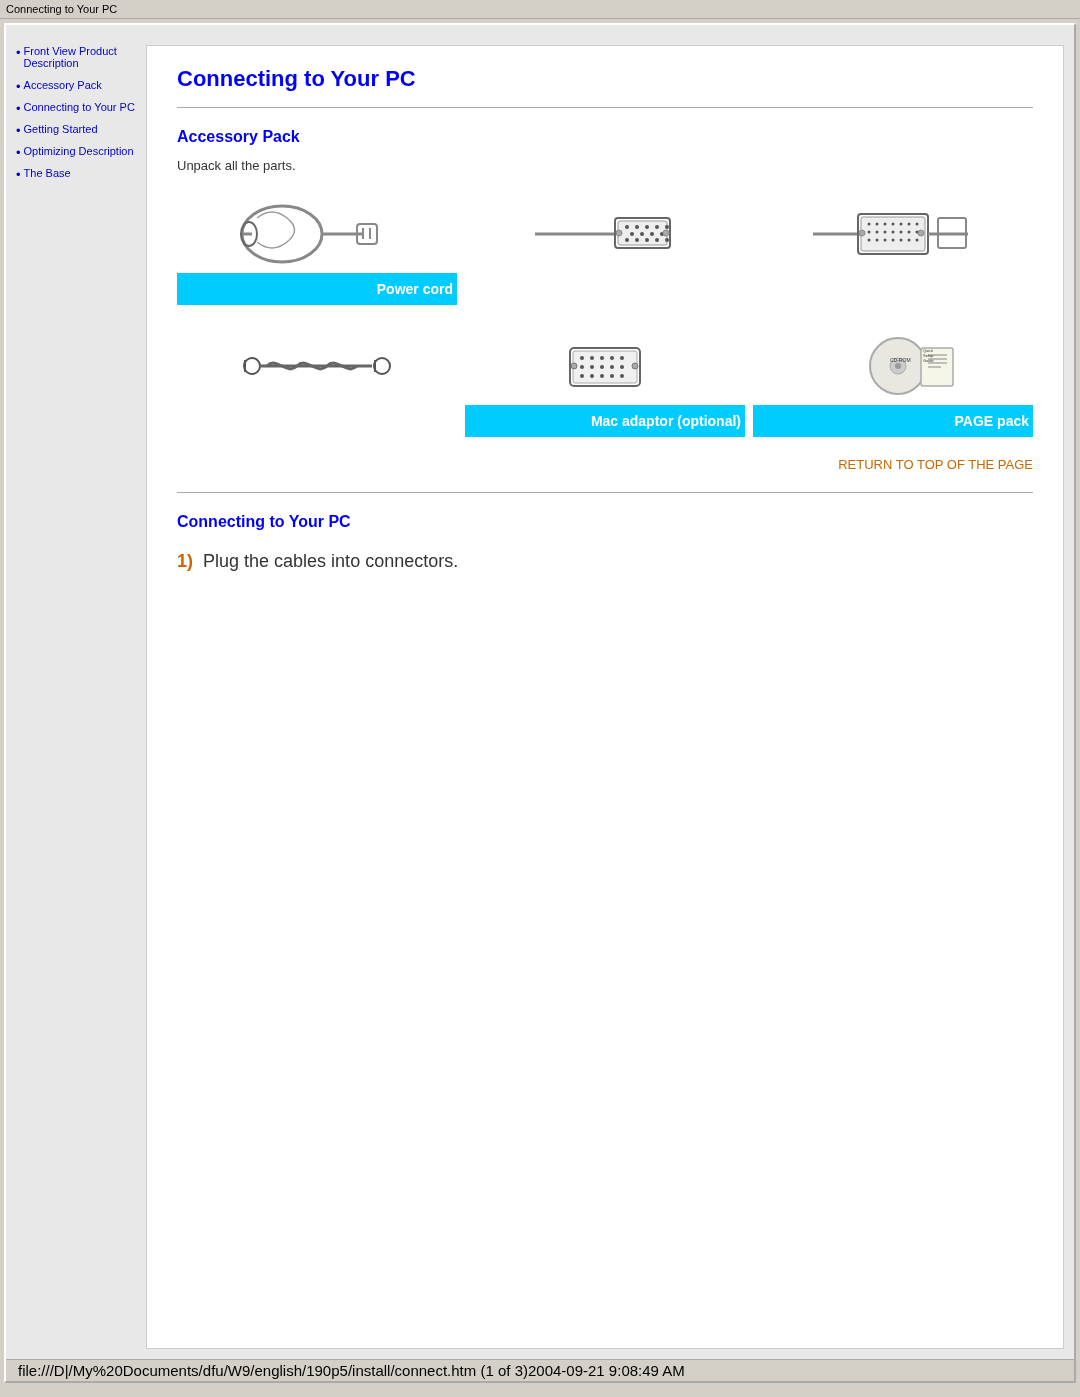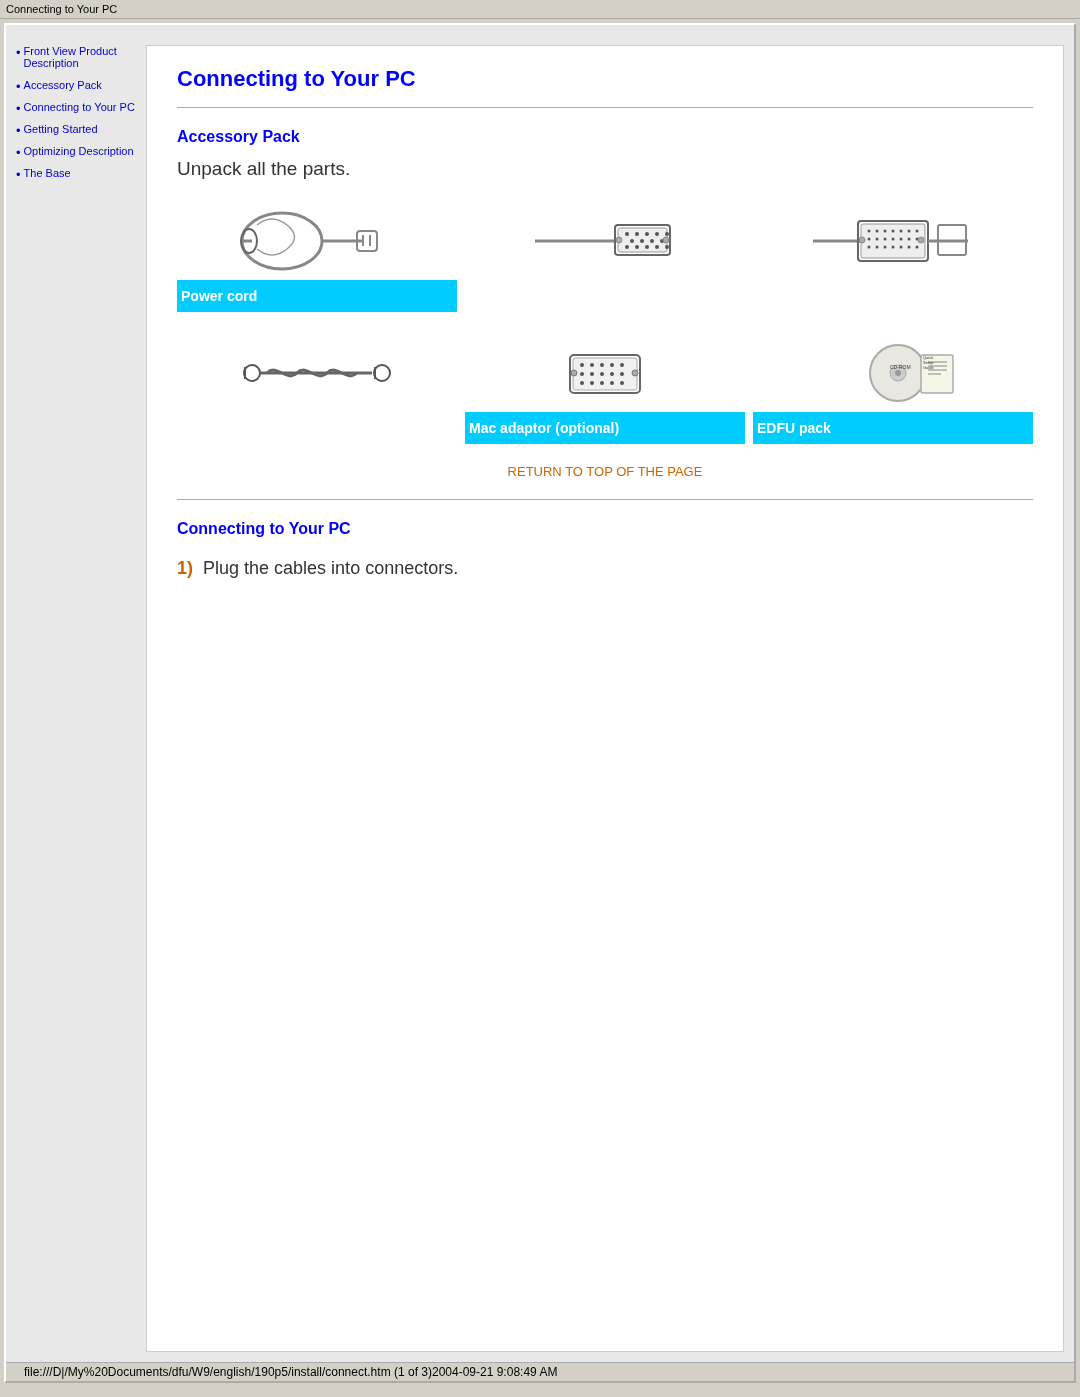--- a/index.html
+++ b/index.html
@@ -88,21 +88,21 @@
     }
 
     .section-title {
       color: #0000ff;
       font-size: 16px;
       font-weight: bold;
       margin-bottom: 12px;
     }
 
     .unpack-text {
-      font-size: 19px;
+      font-size: 13px;
       color: #333;
       margin-bottom: 20px;
     }
 
     
     .cable-grid {
       display: grid;
       grid-template-columns: 1fr 1fr 1fr;
       gap: 8px;
       margin-bottom: 20px;
@@ -122,34 +122,34 @@
       justify-content: center;
       margin-bottom: 0;
       background: #fff;
     }
 
     .cable-label {
       background: #00ccff;
       color: #fff;
       font-weight: bold;
       font-size: 14px;
-      text-align: left;
+      text-align: right;
       width: 100%;
       padding: 8px 4px;
     }
 
     
     .cable-svg {
       width: 180px;
       height: 75px;
     }
 
     
     .return-to-top {
-      text-align: center;
+      text-align: right;
       margin: 20px 0;
     }
 
     .return-link {
       color: #cc6600;
       font-size: 13px;
       text-decoration: none;
       cursor: pointer;
     }
 
@@ -175,22 +175,22 @@
 
     .step-number {
       color: #cc6600;
       font-weight: bold;
     }
 
     
     .status-bar {
       background: #d4d0c8;
       border-top: 1px solid #aaa;
-      padding: 2px 18px;
-      font-size: 12px;
+      padding: 2px 12px;
+      font-size: 15px;
       color: #000;
       margin-top: auto;
     }
   </style>
 </head>
 <body>
 
 <div class="title-bar">
   <span>Connecting to Your PC</span>
 </div>
@@ -384,21 +384,21 @@
               <rect x="118" y="20" width="32" height="38" rx="2" fill="#f5f5e8" stroke="#aaa" stroke-width="1.5"></rect>
               <line x1="125" y1="27" x2="144" y2="27" stroke="#888" stroke-width="1"></line>
               <line x1="125" y1="31" x2="144" y2="31" stroke="#888" stroke-width="1"></line>
               <line x1="125" y1="35" x2="144" y2="35" stroke="#888" stroke-width="1"></line>
               <line x1="125" y1="39" x2="138" y2="39" stroke="#888" stroke-width="1"></line>
               <text x="120" y="24" font-size="4" fill="#333">Quick</text>
               <text x="120" y="29" font-size="4" fill="#333">Setup</text>
               <text x="120" y="34" font-size="4" fill="#333">Guide</text>
             </svg>
           </div>
-          <div class="cable-label">EDFU pack</div>
+          <div class="cable-label">PAGE pack</div>
         </div>
       </div>
 
       <div class="return-to-top">
         <a class="return-link">RETURN TO TOP OF THE PAGE</a>
       </div>
 
       <hr class="section-divider-bottom">
 
       <h2 class="connecting-section-title">Connecting to Your PC</h2>

